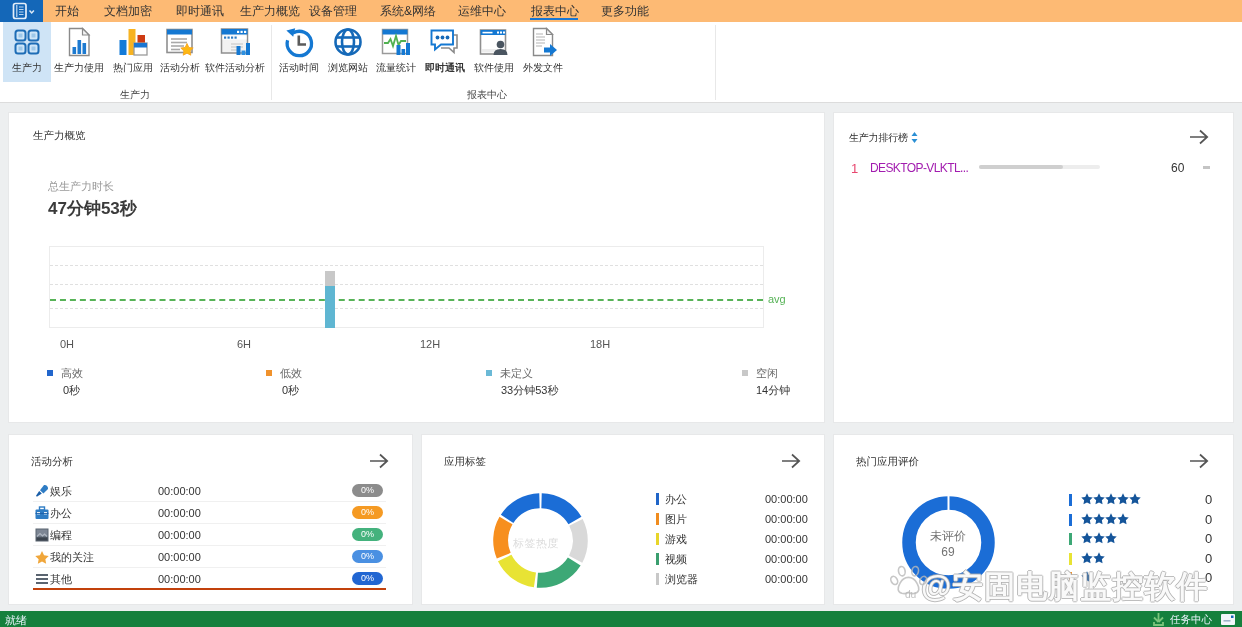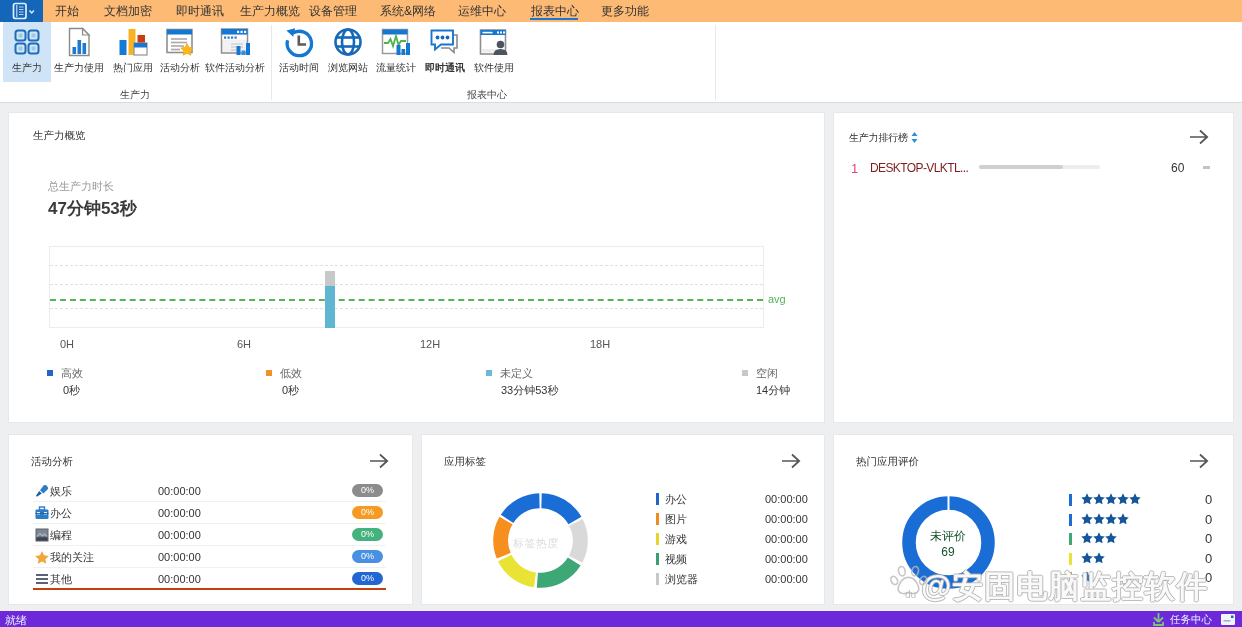--- a/index.html
+++ b/index.html
@@ -33,21 +33,21 @@
 .arow { position:absolute; left:24px; width:353px; height:22px; border-bottom:1px solid #f0f0f0; font-size:11px; color:#333; }
 .arow .nm { position:absolute; left:17px; top:4px; }
 .arow .tm { position:absolute; left:125px; top:5px; color:#333; font-size:11px; }
 .badge { position:absolute; right:3px; top:4px; width:31px; height:13px; border-radius:7px; color:#fff; font-size:9px; text-align:center; line-height:13px; }
 .aicon { position:absolute; left:2px; top:4px; width:14px; height:14px; }
 
 .trow { position:absolute; font-size:11px; color:#333; }
 .trowt { position:absolute; font-size:11px; color:#333; }
 .tbar { position:absolute; width:3px; height:12px; }
 
-#statusbar { position:absolute; left:0; top:611px; width:1242px; height:16px; background:#6d28d9; color:#eaf2fb; font-size:11px; }
+#statusbar { position:absolute; left:0; top:611px; width:1242px; height:16px; background:#15803d; color:#eaf2fb; font-size:11px; }
 .wm { position:absolute; font-weight:900; color:rgba(255,255,255,0.92); text-shadow:-1px 0 0 rgba(174,174,174,0.8), 1px 0 0 rgba(174,174,174,0.8), 0 -1px 0 rgba(174,174,174,0.8), 0 1px 0 rgba(174,174,174,0.8); letter-spacing:1px; }
 </style>
 </head>
 <body>
 
   <div id="menubar">
     <div id="appbtn">
       <svg width="43" height="22" viewBox="0 0 43 22">
         <rect x="13.5" y="3.5" width="12.5" height="15" rx="2" fill="none" stroke="#e4eef9" stroke-width="1.7"></rect>
         <path d="M16.8 5 v12" stroke="#cfe2f4" stroke-width="1.1"></path>
@@ -215,20 +215,35 @@
           </g>
         <rect x="4" y="23" width="16" height="3.5" fill="#ededed"></rect>
         <g fill="#4a5560">
           <circle cx="22.5" cy="18.5" r="3.8"></circle>
           <path d="M15.5 29 q0 -6 7 -6 q7 0 7 6 z"></path>
         </g>
       </svg></div>
       <div class="lbl">软件使用</div>
     </div>
 
+    <div class="ritem" style="left:511px;">
+      <div class="ic"><svg width="32" height="32" viewBox="0 0 32 32">
+        <path d="M6.5 2.5 h13 l6 6 v21 h-19 z" fill="#fff" stroke="#8a8a8a" stroke-width="1.4"></path>
+        <path d="M19.5 2.5 v6 h6 z" fill="#f2f2f2" stroke="#8a8a8a" stroke-width="1.2"></path>
+        <g stroke="#bfbfbf" stroke-width="1.2">
+          <path d="M9 8 h7"></path>
+            <path d="M9 11 h9"></path>
+            <path d="M9 14 h9"></path>
+            <path d="M9 17 h9"></path>
+            <path d="M9 20 h6"></path>
+        </g>
+        <path d="M17 21.5 h6 v-3.5 l7 6 -7 6 v-3.5 h-6 z" fill="#1478d2"></path>
+      </svg></div>
+      <div class="lbl">外发文件</div>
+    </div>
 
 
 
   </div>
 
   <div class="panel" style="left:8px; top:112px; width:817px; height:311px;">
     <div class="ptitle" style="left:24px; top:16px;">生产力概览</div>
     <div style="position:absolute; left:39px; top:66px; font-size:11px; color:#999;">总生产力时长</div>
     <div style="position:absolute; left:39px; top:84px; font-size:17px; font-weight:bold; color:#3b3b3b;">47分钟53秒</div>
     <div id="chartbox">
@@ -258,21 +273,21 @@
   <div class="panel" style="left:833px; top:112px; width:401px; height:311px;">
     <div class="ptitle" style="left:15px; top:18px; font-size:10px; letter-spacing:-0.2px;">生产力排行榜</div>
     <svg style="position:absolute; left:77px; top:19px;" width="7" height="11" viewBox="0 0 7 11">
       <path d="M3.5 0 l3 4 h-6 z" fill="#2a8fd4"></path>
       <path d="M3.5 11 l3 -4 h-6 z" fill="#2a8fd4"></path>
     </svg>
     <svg style="position:absolute; right:22px; top:13px;" width="24" height="22" viewBox="0 0 24 22">
       <path d="M3 11 H20 M13 4.5 l7.2 6.5 -7.2 6.5" stroke="#555" stroke-width="1.7" fill="none"></path>
     </svg>
     <div style="position:absolute; left:17px; top:48px; font-size:13px; color:#e8476f;">1</div>
-    <div style="position:absolute; left:36px; top:48px; font-size:12px; letter-spacing:-0.6px; color:#7f1d1d;">DESKTOP-VLKTL...</div>
+    <div style="position:absolute; left:36px; top:48px; font-size:12px; letter-spacing:-0.6px; color:#a21caf;">DESKTOP-VLKTL...</div>
     <div style="position:absolute; left:145px; top:52px; width:121px; height:4px; background:#ededed; border-radius:2px;">
       <div style="width:84px; height:4px; background:#cfcfcf; border-radius:2px;"></div>
     </div>
     <div style="position:absolute; left:337px; top:48px; font-size:12px; color:#333;">60</div>
     <div style="position:absolute; left:369px; top:53px; width:7px; height:3px; background:#c4c4c4;"></div>
   </div>
 
   <div class="panel" style="left:8px; top:434px; width:405px; height:171px;">
     <div class="ptitle" style="left:22px; top:20px;">活动分析</div>
     <svg style="position:absolute; right:21px; top:15px;" width="24" height="22" viewBox="0 0 24 22">
@@ -359,21 +374,21 @@
 
   <div class="panel" style="left:833px; top:434px; width:401px; height:171px;">
     <div class="ptitle" style="left:22px; top:20px;">热门应用评价</div>
     <svg style="position:absolute; right:22px; top:15px;" width="24" height="22" viewBox="0 0 24 22">
       <path d="M3 11 H20 M13 4.5 l7.2 6.5 -7.2 6.5" stroke="#555" stroke-width="1.7" fill="none"></path>
     </svg>
     <svg style="position:absolute; left:68px; top:61px;" width="93" height="93" viewBox="0 0 93 93">
       <circle cx="46.5" cy="46.5" r="39.5" fill="none" stroke="#1b6dd6" stroke-width="13.5"></circle>
       <rect x="45.5" y="0" width="2" height="14" fill="#fff"></rect>
     </svg>
-    <div style="position:absolute; left:86px; top:93px; width:56px; text-align:center; font-size:12px; color:#14532d;">未评价<br><span style="font-size:12px;">69</span></div>
+    <div style="position:absolute; left:86px; top:93px; width:56px; text-align:center; font-size:12px; color:#737373;">未评价<br><span style="font-size:12px;">69</span></div>
     <div id="starlegend">
       <div style="position:absolute; left:235px; top:59.0px; width:3px; height:12px; background:#1b6dd6;"></div>
       <svg style="position:absolute; left:247.0px; top:58.0px;" width="12" height="12" viewBox="0 0 13 13">
         <path d="M6.5 0.3 l1.9 4 4.3 .6 -3.1 3 .75 4.3 -3.85 -2 -3.85 2 .75 -4.3 -3.1 -3 4.3 -.6 z" fill="#15559a"></path>
       </svg>
       <svg style="position:absolute; left:258.9px; top:58.0px;" width="12" height="12" viewBox="0 0 13 13">
         <path d="M6.5 0.3 l1.9 4 4.3 .6 -3.1 3 .75 4.3 -3.85 -2 -3.85 2 .75 -4.3 -3.1 -3 4.3 -.6 z" fill="#15559a"></path>
       </svg>
       <svg style="position:absolute; left:270.8px; top:58.0px;" width="12" height="12" viewBox="0 0 13 13">
         <path d="M6.5 0.3 l1.9 4 4.3 .6 -3.1 3 .75 4.3 -3.85 -2 -3.85 2 .75 -4.3 -3.1 -3 4.3 -.6 z" fill="#15559a"></path>

